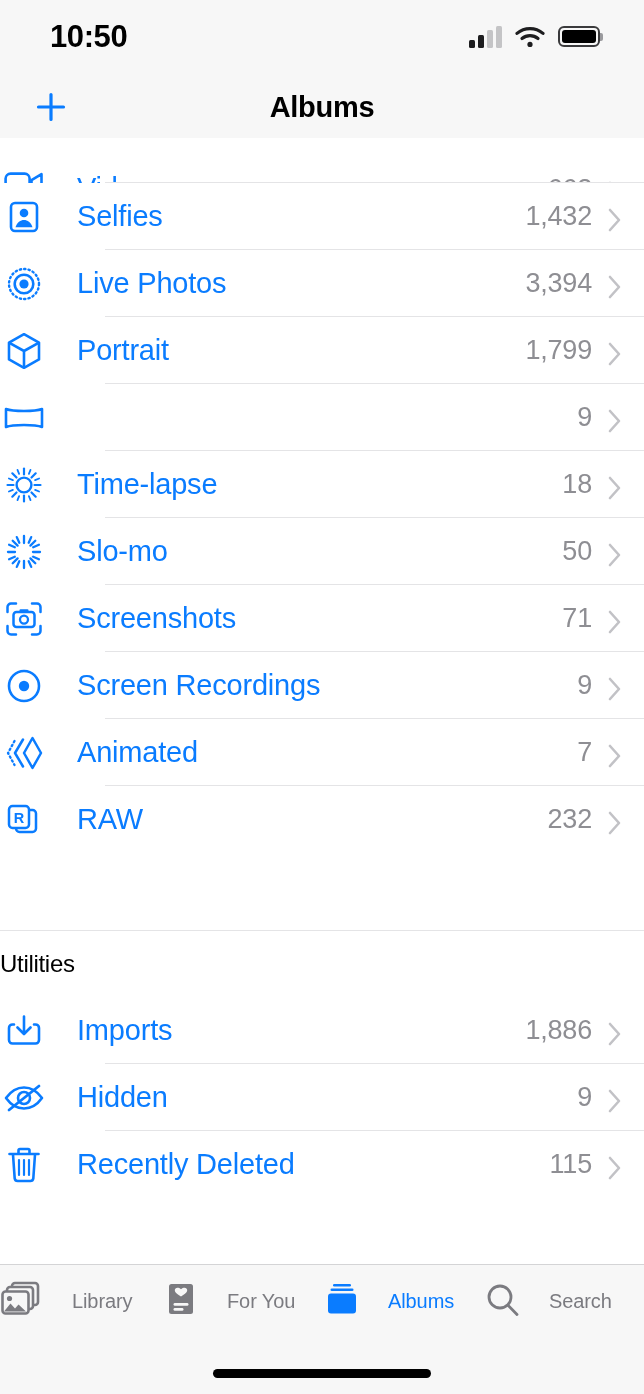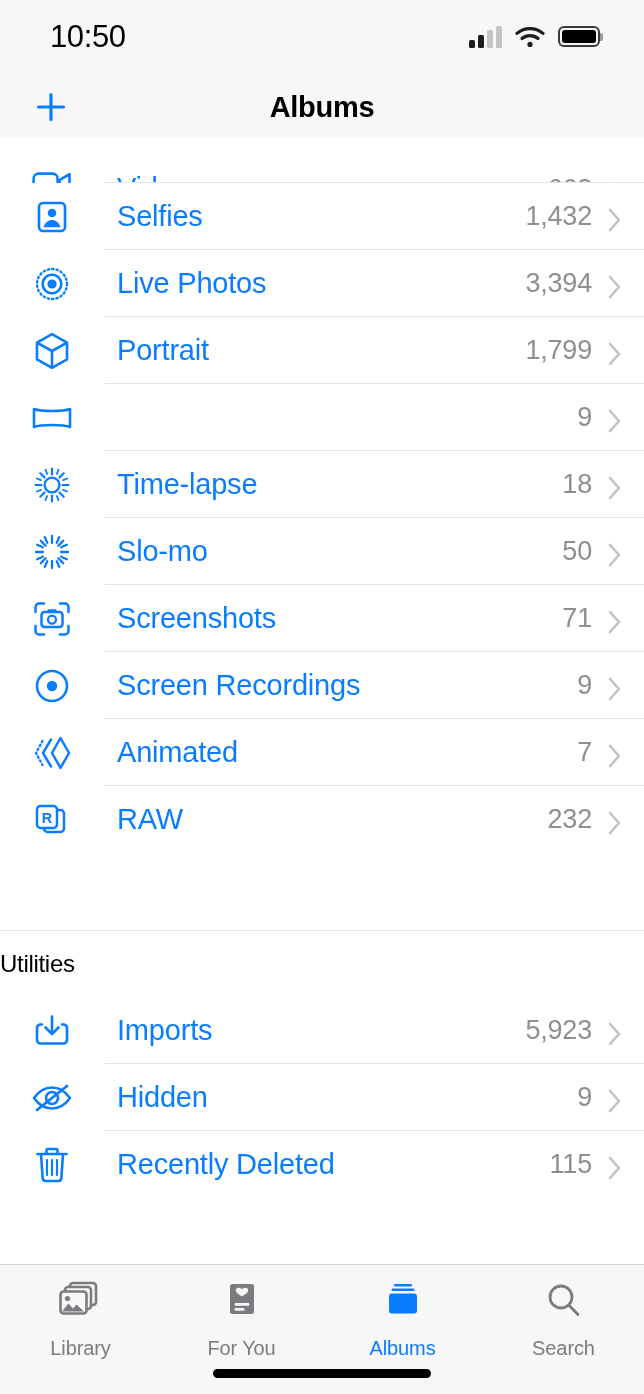--- a/index.html
+++ b/index.html
@@ -27,21 +27,21 @@
     height: 76px;
     background: #f7f7f7;
     display: flex;
     align-items: center;
     justify-content: space-between;
     padding: 0 44px 0 50px;
     flex: 0 0 auto;
   }
   .status-time {
     font-size: 31px;
-    font-weight: 400;
+    font-weight: 700;
     letter-spacing: -0.4px;
     color: #000;
     line-height: 1;
     padding-bottom: 4px;
   }
   .status-right {
     display: flex;
     align-items: center;
     gap: 13px;
     padding-bottom: 3px;
@@ -116,25 +116,23 @@
     background: #ffffff;
     overflow: hidden;
     position: relative;
   }
 
   .row {
     height: 67px;
     display: flex;
     align-items: center;
     position: relative;
-    padding-left: 28px;
     padding-right: 22px;
     cursor: pointer;
     background: #fff;
-    gap: 12px;
   }
   .row.clipped { height: 45px; align-items: flex-end; overflow: hidden; }
   .row.clipped .row-icon,
   .row.clipped .row-label,
   .row.clipped .row-right { transform: translateY(22px); }
 
   .row::after {
     content: "";
     position: absolute;
     left: 105px;
@@ -199,23 +197,23 @@
     height: 130px;
     background: #f7f7f7;
     border-top: 1px solid #d4d4d6;
     display: flex;
     align-items: flex-start;
     padding-top: 14px;
   }
   .tab {
     flex: 1 1 0;
     display: flex;
-    flex-direction: column;
-    align-items: center;
-    gap: 14px;
+    flex-direction: row;
+    align-items: center;
+    gap: 26px;
     cursor: pointer;
   }
   .tab-icon { height: 44px; display: flex; align-items: center; justify-content: center; }
   .tab-label {
     font-size: 20px;
     color: #7b7b80;
     letter-spacing: -0.1px;
   }
   .tab.active .tab-label { color: #0a7cff; }
 
@@ -494,21 +492,21 @@
 
     <div class="row">
       <div class="row-icon">
         <svg width="38" height="38" viewBox="0 0 38 38">
           <path d="M9 12.5H7.5A3.5 3.5 0 0 0 4 16v12a3.5 3.5 0 0 0 3.5 3.5h23A3.5 3.5 0 0 0 34 28V16a3.5 3.5 0 0 0-3.5-3.5H29" fill="none" stroke="#0a7cff" stroke-width="2.6" stroke-linecap="round"></path>
           <path d="M19 4.5v17M12.5 15.5 19 22l6.5-6.5" fill="none" stroke="#0a7cff" stroke-width="2.6" stroke-linecap="round" stroke-linejoin="round"></path>
         </svg>
       </div>
       <div class="row-label">Imports</div>
       <div class="row-right">
-        <span class="row-count">5,923</span>
+        <span class="row-count">1,886</span>
         <svg class="chev" viewBox="0 0 14 24">
             <path d="M2 2l9 10-9 10" fill="none" stroke="#c2c2c6" stroke-width="2.6" stroke-linecap="round" stroke-linejoin="round"></path>
           </svg>
       </div>
     </div>
 
     <div class="row">
       <div class="row-icon">
         <svg width="42" height="34" viewBox="0 0 42 34">
           <path d="M3 17c5-7 11-10.5 18-10.5S34 10 39 17c-5 7-11 10.5-18 10.5S8 24 3 17z" fill="none" stroke="#0a7cff" stroke-width="2.6" stroke-linejoin="round"></path>

